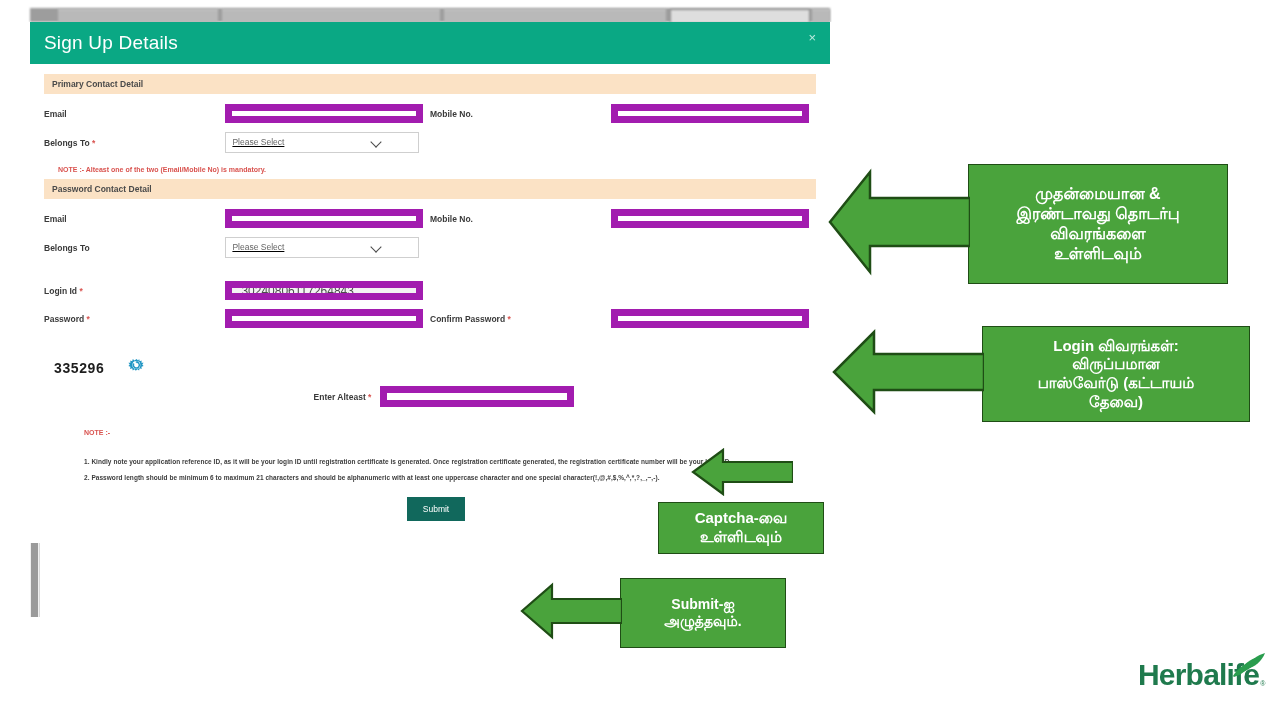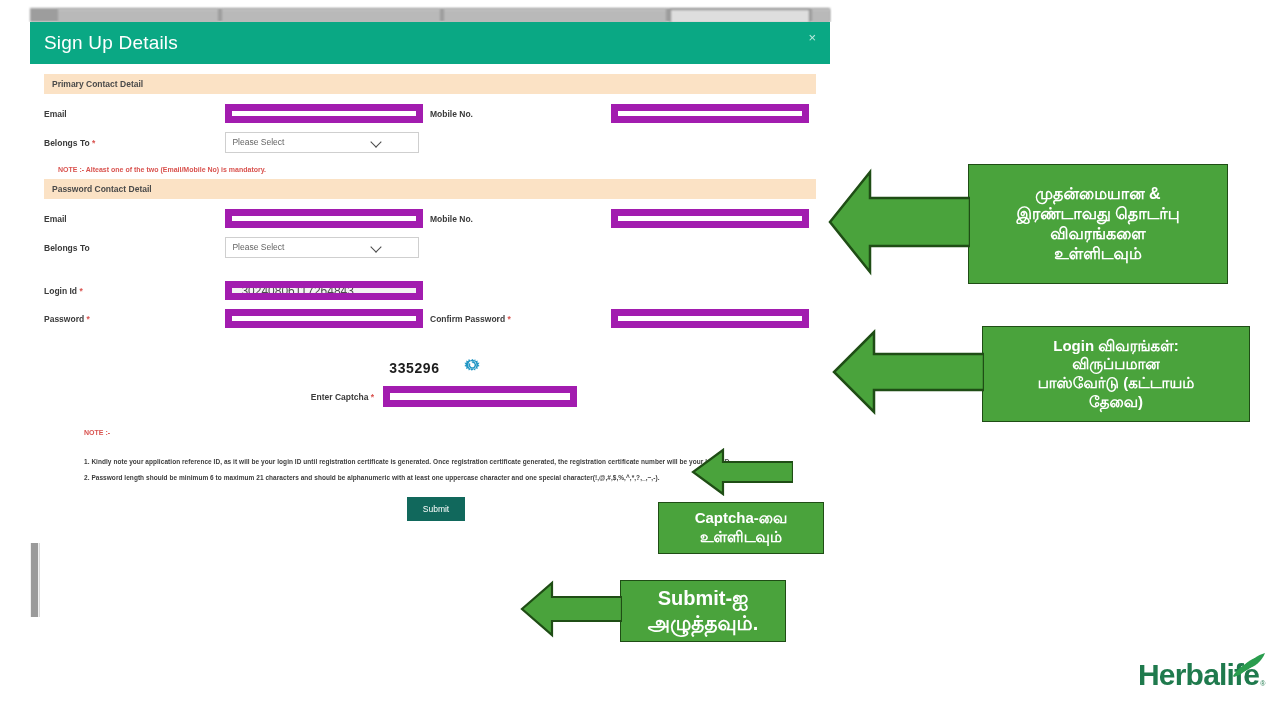--- a/index.html
+++ b/index.html
@@ -141,20 +141,21 @@
     font-size: 12px;
     padding: 0 9px;
     color: #4c4c4c;
     font-family: "Liberation Sans", sans-serif;
   }
   .inp.readonly { background: #f3f3f3; }
   .sel-wrap {
     position: relative;
     width: 162px;
     height: 21px;
+    text-decoration: underline;
   }
   .sel {
     width: 194px;
     height: 21px;
     border: 1px solid #cfcfcf;
     background: #ffffff;
     box-sizing: border-box;
     font-size: 8.5px;
     padding: 0 20px 0 6px;
     color: #656565;
@@ -175,21 +176,20 @@
     font-size: 7px;
     color: #d9534f;
     font-weight: bold;
     padding: 2px 0 6px 14px;
   }
 
   
   .captcha-row {
     display: flex;
     align-items: center;
-    justify-content: center;
     gap: 24px;
     margin: 18px 0 6px 0;
     padding-left: 10px;
   }
   .captcha-code {
     font-size: 14px;
     font-weight: bold;
     color: #1d1d1d;
     letter-spacing: 0.6px;
   }
@@ -404,21 +404,21 @@
         <svg width="17" height="17" viewBox="0 0 24 24">
           <path d="M12 2 L14.6 4.2 L16 2.2 L17 5.6 L20 4.4 L19.6 7.9 L23 8 L20.8 10.4 L23 13 L19.6 14 L20 17.4 L16.8 16.4 L16 19.8 L13.4 17.8 L11 20 L9 17.8 L6.4 19.8 L5.4 16.4 L2.2 17.4 L2.8 14 L-0.4 13 L1.8 10.4 L-0.4 8 L2.8 7.9 L2.4 4.4 L5.4 5.6 L6.4 2.2 L9 4.2 Z" fill="#2196c4" transform="scale(0.92) translate(1,1)"></path>
           <circle cx="11.8" cy="11.4" r="5.6" fill="#ffffff"></circle>
           <path d="M11.8 7.2 a4.2 4.2 0 1 1 -3.9 2.6" fill="none" stroke="#2196c4" stroke-width="2.1" stroke-linecap="round"></path>
           <path d="M13.6 5.6 L12.2 8.9 L15.4 8.2 Z" fill="#2196c4"></path>
         </svg>
       </span>
     </div>
     <div class="captcha-input-row">
       <div class="lbl">
-        <span>Enter Captcha</span>
+        <span>Enter Alteast</span>
         <span class="req">*</span>
       </div>
       <input class="inp" type="text" value="" style="">
     </div>
 
     <div class="note-head">NOTE :-</div>
     <div class="note-list">
       <div class="note-item">1. Kindly note your application reference ID, as it will be your login ID until registration certificate is generated. Once registration certificate generated, the registration certificate number will be your login ID.</div>
       <div class="note-item">2. Password length should be minimum 6 to maximum 21 characters and should be alphanumeric with at least one uppercase character and one special character(!,@,#,$,%,^,*,?,_,~,-).</div>
     </div>
@@ -469,21 +469,21 @@
     <div>உள்ளிடவும்</div>
   </div>
 </div>
 
 <div class="callout" style="left:520px; top:578px;">
   <div class="arrow">
     <svg width="102" height="62" viewBox="0 0 102 62">
       <path d="M102 19 L32 19 L32 5 L2 31 L32 57 L32 43 L102 43 Z" fill="#4aa33c" stroke="#1f4d15" stroke-width="2.2"></path>
     </svg>
   </div>
-  <div class="box" style="width:166px; height:62px; font-size:20px; margin-left:-2px;">
+  <div class="box" style="width:166px; height:70px; font-size:14px; margin-left:-2px;">
     <div>Submit-ஐ</div>
     <div>அழுத்தவும்.</div>
   </div>
 </div>
 
 <div class="logo">
   <span class="logo-text">Herbalife</span>
   <span class="logo-reg">®</span>
   <span style="position:absolute; left:88px; top:-8px;">
     <svg width="40" height="26" viewBox="0 0 40 26">

